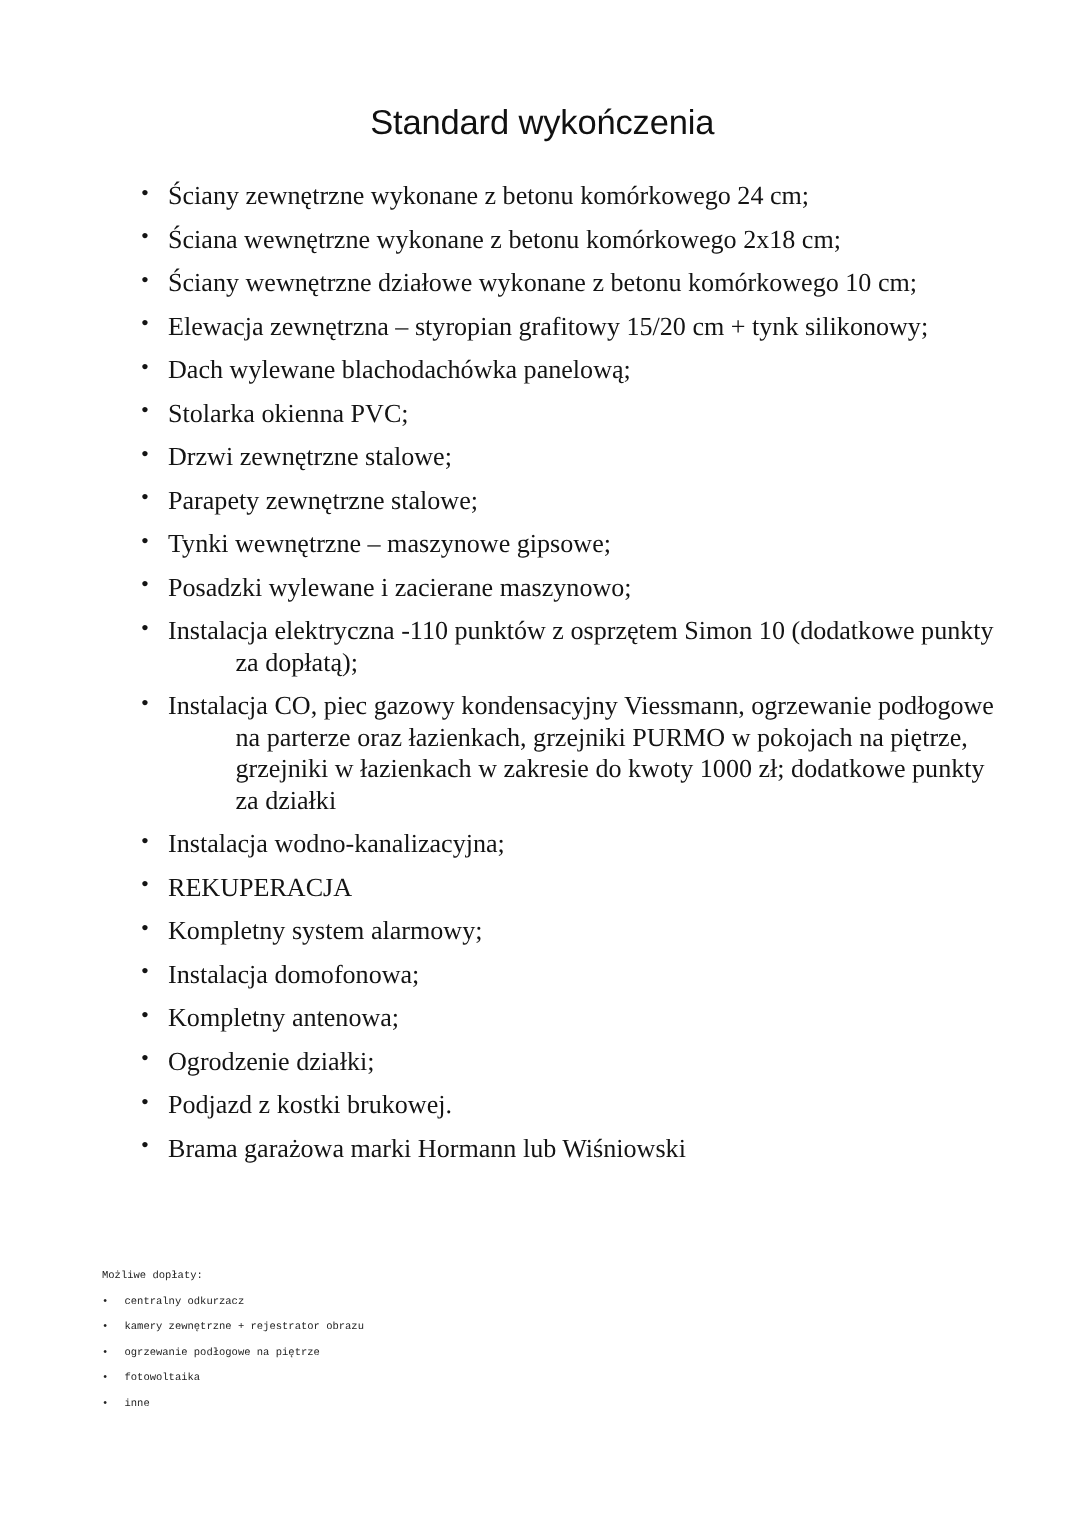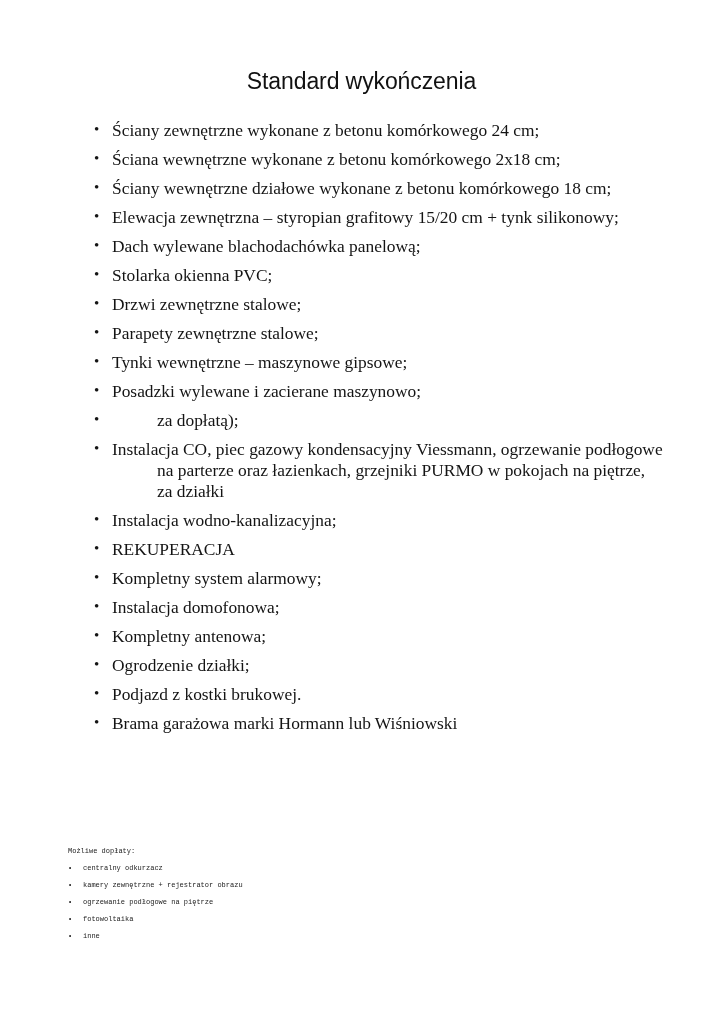--- a/index.html
+++ b/index.html
@@ -86,30 +86,30 @@
   </style>
 </head>
 <body>
 
 <div>
   <div class="page-title">Standard wykończenia</div>
 
   <ul class="main-list" id="main-list">
       <li><span class="bullet">•</span><span>Ściany zewnętrzne wykonane z betonu komórkowego 24 cm;</span></li>
       <li><span class="bullet">•</span><span>Ściana wewnętrzne wykonane z betonu komórkowego 2x18 cm;</span></li>
-      <li><span class="bullet">•</span><span>Ściany wewnętrzne działowe wykonane z betonu komórkowego 18 cm;</span></li>
+      <li><span class="bullet">•</span><span>Ściany wewnętrzne działowe wykonane z betonu komórkowego 10 cm;</span></li>
       <li><span class="bullet">•</span><span>Elewacja zewnętrzna – styropian grafitowy 15/20 cm + tynk silikonowy;</span></li>
       <li><span class="bullet">•</span><span>Dach wylewane blachodachówka panelową;</span></li>
       <li><span class="bullet">•</span><span>Stolarka okienna PVC;</span></li>
       <li><span class="bullet">•</span><span>Drzwi zewnętrzne stalowe;</span></li>
       <li><span class="bullet">•</span><span>Parapety zewnętrzne stalowe;</span></li>
       <li><span class="bullet">•</span><span>Tynki wewnętrzne – maszynowe gipsowe;</span></li>
       <li><span class="bullet">•</span><span>Posadzki wylewane i zacierane maszynowo;</span></li>
-      <li><span class="bullet">•</span><span class="cont">za dopłatą);</span></li>
-      <li><span class="bullet">•</span><span>Instalacja CO, piec gazowy kondensacyjny Viessmann, ogrzewanie podłogowe</span><span class="cont">na parterze oraz łazienkach, grzejniki PURMO w pokojach na piętrze,</span><span class="cont">za działki</span></li>
+      <li><span class="bullet">•</span><span>Instalacja elektryczna -110 punktów z osprzętem Simon 10 (dodatkowe punkty</span><span class="cont">za dopłatą);</span></li>
+      <li><span class="bullet">•</span><span>Instalacja CO, piec gazowy kondensacyjny Viessmann, ogrzewanie podłogowe</span><span class="cont">na parterze oraz łazienkach, grzejniki PURMO w pokojach na piętrze,</span><span class="cont">grzejniki w łazienkach w zakresie do kwoty 1000 zł; dodatkowe punkty</span><span class="cont">za działki</span></li>
       <li><span class="bullet">•</span><span>Instalacja wodno-kanalizacyjna;</span></li>
       <li><span class="bullet">•</span><span>REKUPERACJA</span></li>
       <li><span class="bullet">•</span><span>Kompletny system alarmowy;</span></li>
       <li><span class="bullet">•</span><span>Instalacja domofonowa;</span></li>
       <li><span class="bullet">•</span><span>Kompletny antenowa;</span></li>
       <li><span class="bullet">•</span><span>Ogrodzenie działki;</span></li>
       <li><span class="bullet">•</span><span>Podjazd z kostki brukowej.</span></li>
       <li><span class="bullet">•</span><span>Brama garażowa marki Hormann lub Wiśniowski</span></li>
     </ul>
 

